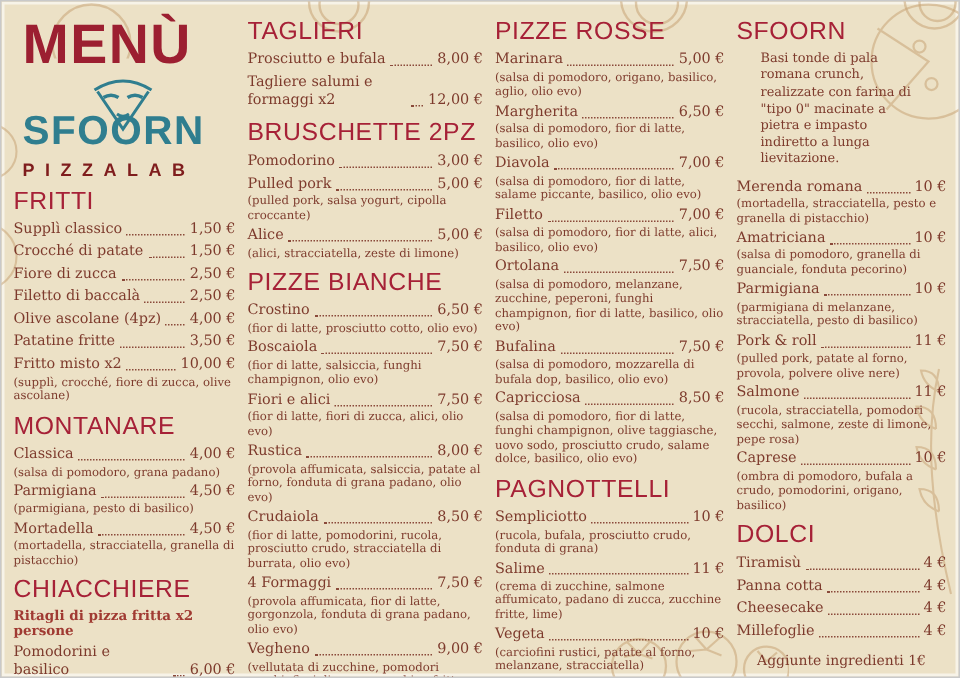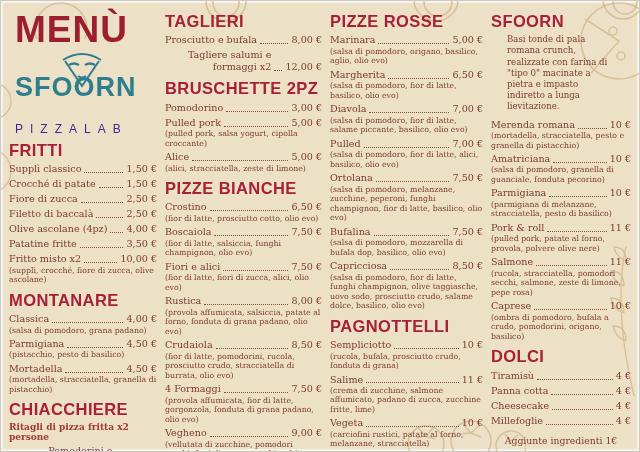--- a/index.html
+++ b/index.html
@@ -23,36 +23,36 @@
     font-family:"Liberation Sans", sans-serif;font-weight:900;
     font-size:37px;letter-spacing:1px;color:#9c1f31;line-height:1;
   }
   .brand-wrap{position:relative;margin-top:26px;}
   .pizza-face-icon{position:absolute;left:44px;top:-26px;}
   .brand-name{
     font-family:"Liberation Sans", sans-serif;font-weight:700;
     font-size:27px;color:#2f7e8f;letter-spacing:1px;line-height:1;
   }
   .brand-sub{
-    font-family:"Liberation Sans", sans-serif;font-weight:400;
-    font-size:12px;color:#4c1d95;letter-spacing:7px;margin-top:21px;
+    font-family:"Liberation Sans", sans-serif;font-weight:700;
+    font-size:12px;color:#7f1d1d;letter-spacing:7px;margin-top:5px;
   }
   
   .section{margin-bottom:7px;}
   .section-title{
-    font-family:"Liberation Sans", sans-serif;font-weight:700;
+    font-family:"Liberation Sans", sans-serif;font-weight:400;
     font-size:16.5px;letter-spacing:.4px;color:#a62137;
     margin:6px 0 4px;line-height:1.05;
   }
   .section-subtitle{
     font-weight:bold;font-size:9px;color:#a03a32;margin:-1px 0 3px;
   }
   .section-intro{font-size:8.6px;line-height:1.3;margin:0 16px 6px;}
   .item{margin-bottom:3px;}
-  .item-row{display:flex;align-items:flex-end;font-size:9.6px;line-height:1.25;text-align:right;}
+  .item-row{display:flex;align-items:flex-end;font-size:9.6px;line-height:1.25;}
   .item-name{white-space:normal;}
   .dots{flex:1;border-bottom:1.5px dotted #8a4a3a;margin:0 3px 2px;min-width:8px;}
   .item-price{white-space:nowrap;}
   .item-desc{font-size:7.8px;line-height:1.22;margin-top:.5px;}
   .note{font-size:9.3px;line-height:1.3;margin:8px 0 0;text-align:center;}
   .note.small{font-size:8.6px;}
 </style>
 </head>
 <body>
 
@@ -184,21 +184,21 @@
                 <span class="item-price">4,00 €</span>
               </div>
               <div class="item-desc">(salsa di pomodoro, grana padano)</div>
             </div>
             <div class="item">
               <div class="item-row">
                 <span class="item-name">Parmigiana</span>
                 <span class="dots"></span>
                 <span class="item-price">4,50 €</span>
               </div>
-              <div class="item-desc">(pistacchio, pesto di basilico)</div>
+              <div class="item-desc">(parmigiana, pesto di basilico)</div>
             </div>
             <div class="item">
               <div class="item-row">
                 <span class="item-name">Mortadella</span>
                 <span class="dots"></span>
                 <span class="item-price">4,50 €</span>
               </div>
               <div class="item-desc">(mortadella, stracciatella, granella di pistacchio)</div>
             </div>
           </div>
@@ -346,21 +346,21 @@
             <div class="item">
               <div class="item-row">
                 <span class="item-name">Diavola</span>
                 <span class="dots"></span>
                 <span class="item-price">7,00 €</span>
               </div>
               <div class="item-desc">(salsa di pomodoro, fior di latte, salame piccante, basilico, olio evo)</div>
             </div>
             <div class="item">
               <div class="item-row">
-                <span class="item-name">Pulled</span>
+                <span class="item-name">Filetto</span>
                 <span class="dots"></span>
                 <span class="item-price">7,00 €</span>
               </div>
               <div class="item-desc">(salsa di pomodoro, fior di latte, alici, basilico, olio evo)</div>
             </div>
             <div class="item">
               <div class="item-row">
                 <span class="item-name">Ortolana</span>
                 <span class="dots"></span>
                 <span class="item-price">7,50 €</span>

